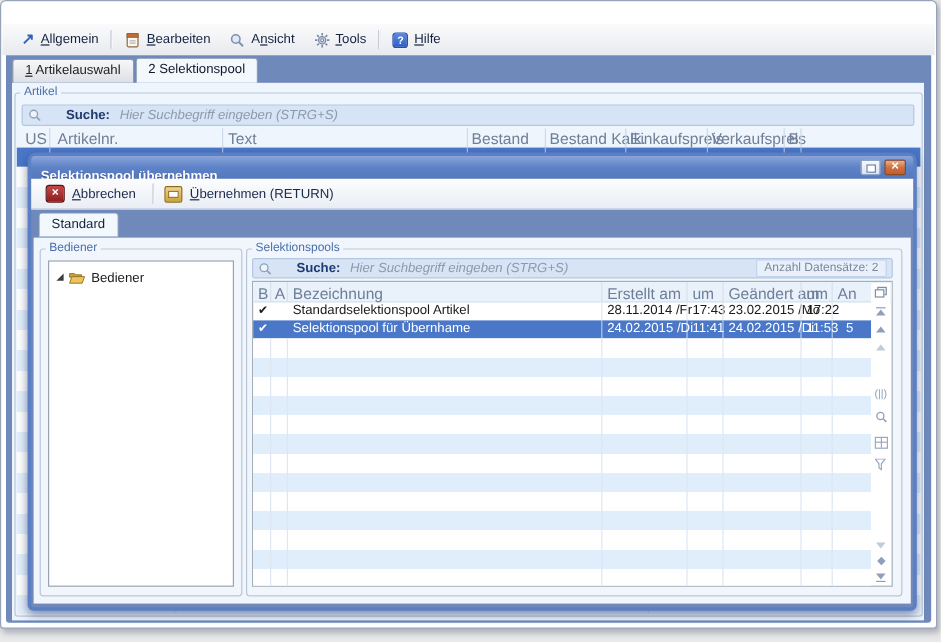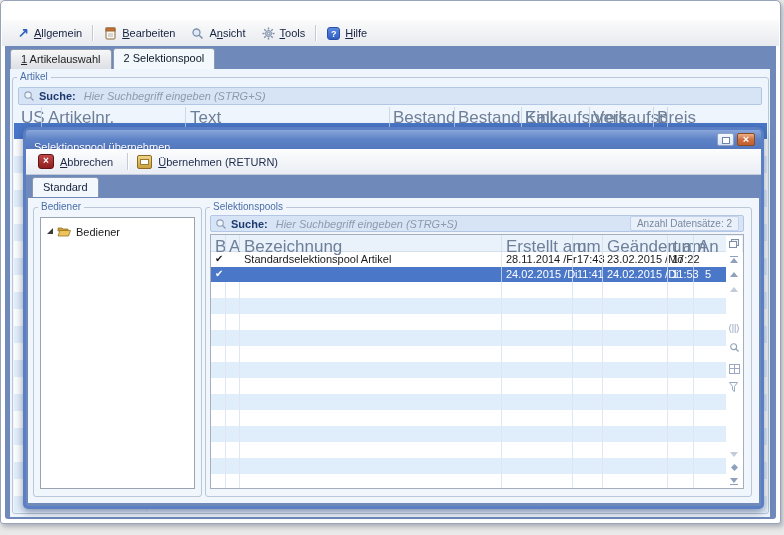--- a/index.html
+++ b/index.html
@@ -33,41 +33,41 @@
   #page{position:absolute;left:9px;top:68px;width:760px;bottom:6px;background:#eff5fd;}
 
   
   .gbox{position:absolute;border:1px solid #bac7d8;border-radius:3px;}
   .gbox>.glabel{position:absolute;top:-7px;left:4px;background:#eff5fd;padding:0 3px;
        font-size:10px;color:#4a6ea8;line-height:12px;}
 
   
   .searchbar{position:absolute;background:#d7e4f6;border:1px solid #b3c7e4;border-radius:2px;
        display:flex;align-items:center;box-sizing:border-box;padding:0 4px;}
-  .searchbar .slabel{font-size:11px;font-weight:bold;color:#1e3a6e;margin:0 6px 0 4px;}
+  .searchbar .slabel{font-size:11px;font-weight:bold;color:#1e3a6e;margin:0 6px 0 20px;}
   .searchbar input{background:transparent;border:none;outline:none;flex:1;
        font:italic 11px "Liberation Sans",sans-serif;color:#8e99ad;}
   .searchbar input::placeholder{color:#8e99ad;opacity:1;font-style:italic;}
 
   
-  .hcol{position:absolute;top:1px;font-size:17px;color:#6e7f99;white-space:nowrap;text-align:right;}
+  .hcol{position:absolute;top:1px;font-size:13px;color:#6e7f99;white-space:nowrap;text-align:right;}
   .vsep{position:absolute;top:0;bottom:0;width:1px;}
   #art-header .vsep{background:#ccd9ea;}
   #art-selrow{background:#4a77c8;}
   #art-selrow .vsep{background:rgba(255,255,255,.55);}
   #art-stripes{background:repeating-linear-gradient(#ffffff 0 17px,#e4effc 17px 34px);}
   #art-stripes .faintv{position:absolute;top:0;bottom:0;width:1px;background:#ccd9ea;opacity:.55;}
 
   
   #dlg{position:absolute;left:22px;top:126px;width:741px;height:382px;z-index:10;
        border:3px solid #5a7fc4;border-radius:7px 7px 5px 5px;background:#6f89bb;
        box-shadow:0 3px 8px rgba(30,50,90,.5);box-sizing:border-box;}
   #dlg-title{position:absolute;left:0;top:0;right:0;height:19px;border-radius:3px 3px 0 0;
        background:linear-gradient(#8aa6da,#5d82c6 50%,#5478be);display:flex;align-items:center;}
-  #dlg-title .t{color:#fff;font-size:11px;font-weight:normal;padding-left:8px;
+  #dlg-title .t{color:#fff;font-size:11px;font-weight:bold;padding-left:8px;
        text-shadow:0 1px 1px rgba(0,0,60,.4);margin-top:14px;}
   #dlg-restore{position:absolute;right:27px;top:3px;width:17px;height:13px;border:1px solid #8fa3c6;border-radius:2px;
        background:linear-gradient(#f6f9fe,#d9e4f4);box-sizing:border-box;}
   #dlg-restore .sq{position:absolute;left:4px;top:3px;width:6px;height:5px;border:1px solid #6e84a8;background:#fff;}
   #dlg-close{position:absolute;right:6px;top:3px;width:18px;height:13px;border:1px solid #8d4a20;border-radius:2px;
        background:linear-gradient(#f0b088,#cf7040 50%,#c05f30);color:#fff;font-size:11px;font-weight:bold;
        line-height:11px;text-align:center;box-sizing:border-box;}
   #dlg-toolbar{position:absolute;left:0;top:19px;right:0;height:26px;
        background:linear-gradient(#fdfdfe,#e9edf4);border-bottom:1px solid #c2cad8;
        display:flex;align-items:center;padding-left:10px;box-sizing:border-box;}
@@ -333,20 +333,21 @@
               <span class="cell" style="left:461px">17:22</span>
               <div class="vsep" style="left:290px"></div>
                 <div class="vsep" style="left:361px"></div>
               <div class="vsep" style="left:391px"></div>
                 <div class="vsep" style="left:456px"></div>
               <div class="vsep" style="left:482px"></div>
             </div>
 
             <div class="prow sel" style="top:32px;">
               <span class="cell check" style="left:4px">✔</span>
+              <span class="cell" style="left:33px">Selektionspool für Übernhame</span>
               <span class="cell" style="left:295px">24.02.2015 /Di</span>
               <span class="cell" style="left:366px">11:41</span>
               <span class="cell" style="left:396px">24.02.2015 /Di</span>
               <span class="cell" style="left:461px">11:53</span>
               <span class="cell" style="left:494px">5</span>
               <div class="vsep" style="left:290px"></div>
                 <div class="vsep" style="left:361px"></div>
               <div class="vsep" style="left:391px"></div>
                 <div class="vsep" style="left:456px"></div>
               <div class="vsep" style="left:482px"></div>

